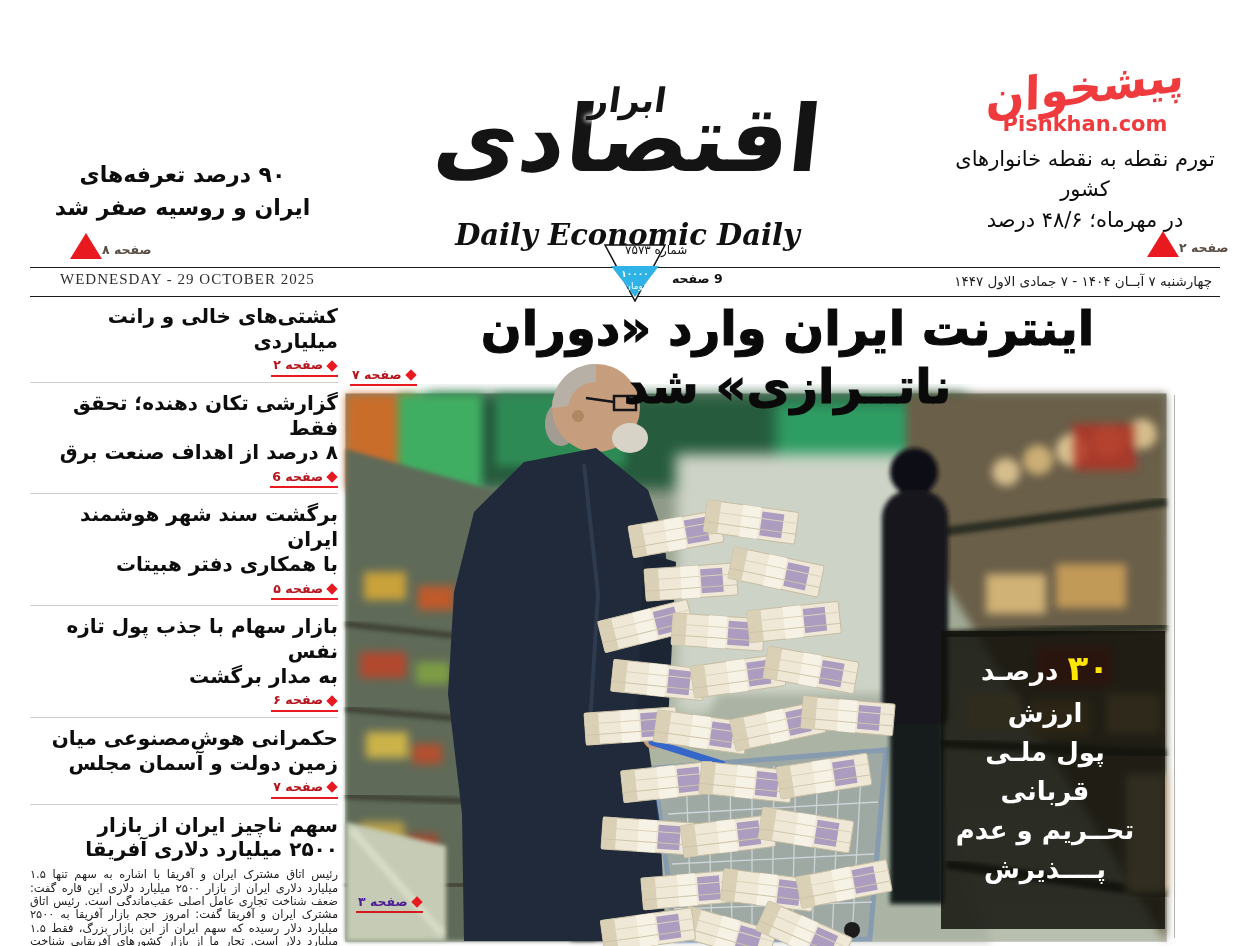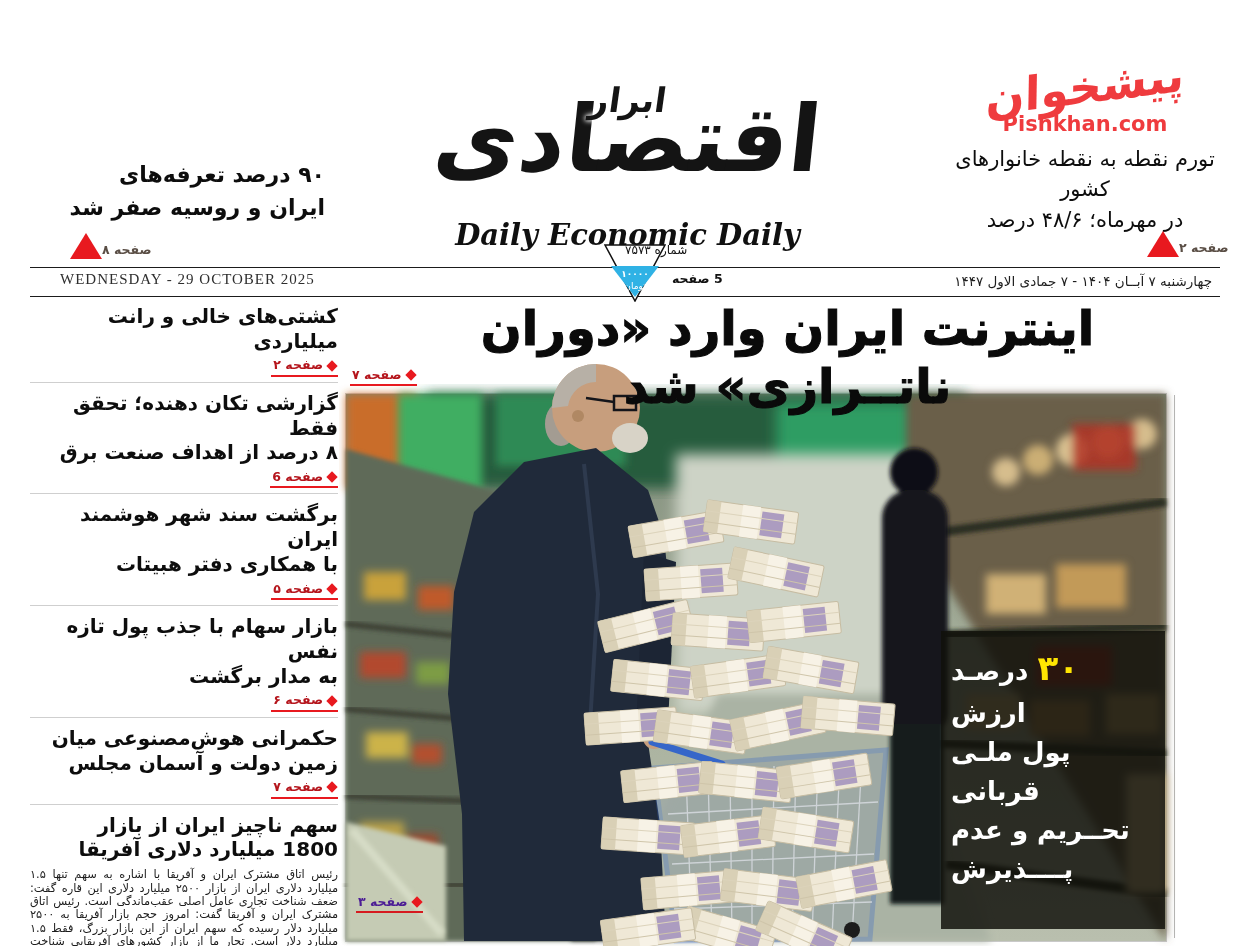--- a/index.html
+++ b/index.html
@@ -11,21 +11,21 @@
   .pmarker{display:inline-flex;direction:rtl;align-items:center;gap:5px;
     border-bottom:2px solid #e8191f;padding:0 2px 3px;color:#b5151c;
     font-size:12.5px;font-weight:bold;line-height:1;}
   .pmarker .dmd{width:8px;height:8px;background:#e8191f;transform:rotate(45deg);flex:none;}
   
   .corner{position:absolute;display:flex;align-items:flex-end;}
   .tri{width:0;height:0;border-left:16px solid transparent;border-right:16px solid transparent;
     border-bottom:26px solid #e8191f;}
   .corner-label{font-size:12.5px;color:#5a4e45;padding-bottom:2px;direction:rtl;font-weight:bold;}
   
-  .top-left-story{position:absolute;left:40px;top:158px;width:285px;direction:rtl;}
+  .top-left-story{position:absolute;left:40px;top:158px;width:285px;text-align:center;direction:rtl;}
   .tls-title{font-size:22px;font-weight:bold;line-height:1.5;white-space:pre-line;color:#0d0d0d;}
   
   .masthead{position:absolute;left:400px;top:78px;width:455px;text-align:center;}
   .masthead-fa-wrap{position:relative;height:138px;}
   .masthead-main{font-size:92px;font-weight:bold;direction:rtl;line-height:1.35;
     transform:skewX(-6deg);color:#141414;letter-spacing:-2px;}
   .masthead-small{position:absolute;left:50%;top:2px;transform:translateX(-50%) skewX(-8deg);
     font-size:34px;font-weight:bold;color:#141414;direction:rtl;text-shadow:0 0 4px #fff,0 0 6px #fff;}
   .masthead-en{font-family:"DejaVu Serif",serif;font-style:italic;font-weight:bold;
     font-size:29px;margin-top:2px;color:#101010;}
@@ -58,21 +58,21 @@
   .sb-marker-row{line-height:1;}
   .sb-sep{border-top:1px solid #cfcfcf;margin:5px 0 8px;}
   .sb-body{font-size:11.4px;line-height:1.17;text-align:justify;color:#1c1c1c;margin-top:6px;}
   
   .photo{position:absolute;left:345px;top:393px;width:820px;height:547px;
     border:1px solid #c9c9c9;background:#9aa693;overflow:visible;z-index:1;}
   .photo svg{position:absolute;left:0;top:0;overflow:visible;}
   .photo-rule{position:absolute;left:1174px;top:395px;height:543px;border-left:1px solid #b5b5b5;}
   .photo-overlay{position:absolute;left:595px;top:237px;width:224px;height:298px;
     background:rgba(17,17,11,0.84);z-index:4;}
-  .ov-lines{padding:12px 26px 0 10px;direction:rtl;text-align:left;
+  .ov-lines{padding:12px 26px 0 10px;direction:rtl;text-align:center;
     font-size:26px;font-weight:bold;color:#ffffff;line-height:1.5;}
   .ov-num{color:#ffe502;font-size:34px;}
   .ov-fatf{position:absolute;bottom:0px;left:0;right:0;text-align:center;
     font-size:72px;font-weight:bold;color:#ffe502;letter-spacing:-2px;line-height:1.05;}
   .photo-page-marker{position:absolute;left:10px;bottom:28px;z-index:5;}
   .photo-page-marker .pmarker{color:#4c1d95;border-bottom-color:#d61a1f;background:transparent;}
 </style>
 </head>
 <body>
 
@@ -102,21 +102,21 @@
 <div class="corner" style="left:1147px;top:231px;">
   <div class="tri"></div>
   <div class="corner-label">صفحه ۲</div>
 </div>
 
 <div class="rule rule1"></div>
 <div class="rule rule2"></div>
 <div class="date-en">WEDNESDAY - 29 OCTOBER 2025</div>
 <div class="date-fa">چهارشنبه ۷ آبــان ۱۴۰۴ - ۷ جمادی الاول ۱۴۴۷</div>
 <div class="issue-label">شماره ۷۵۷۳</div>
-<div class="pages-label">5 صفحه</div>
+<div class="pages-label">9 صفحه</div>
 <svg class="issue-tri" width="62" height="58" viewBox="0 0 62 58">
   <polygon points="1,1 61,1 31,57" fill="#ffffff" stroke="#111111" stroke-width="1.5"></polygon>
   <polygon points="7,22 55,22 31,53" fill="#2fb2e5"></polygon>
   <text x="31" y="33" text-anchor="middle" font-size="9" font-weight="bold" fill="#ffffff">۱۰۰۰۰</text>
   <text x="31" y="45" text-anchor="middle" font-size="9" fill="#ffffff">تومان</text>
 </svg>
 
 <div class="headline">اینترنت ایران وارد «دوران ناتــرازی» شد</div>
 <div class="headline-marker">
   <span class="pmarker">
@@ -165,21 +165,21 @@
     <div class="sb-title">حکمرانی هوش‌مصنوعی میان
 زمین دولت و آسمان مجلس</div>
     <div class="sb-marker-row"><span class="pmarker">
           <span class="dmd"></span>
           <span>صفحه ۷</span>
         </span></div>
   </div>
   <div class="sb-sep"></div>
   <div class="sb-item">
     <div class="sb-title">سهم ناچیز ایران از بازار
-1800 میلیارد دلاری آفریقا</div>
+۲۵۰۰ میلیارد دلاری آفریقا</div>
   </div>
   <div class="sb-body">رئیس اتاق مشترک ایران و آفریقا با اشاره به سهم تنها ۱.۵ میلیارد دلاری ایران از بازار ۲۵۰۰ میلیارد دلاری این قاره گفت: ضعف شناخت تجاری عامل اصلی عقب‌ماندگی است. رئیس اتاق مشترک ایران و آفریقا گفت: امروز حجم بازار آفریقا به ۲۵۰۰ میلیارد دلار رسیده که سهم ایران از این بازار بزرگ، فقط ۱.۵ میلیارد دلار است. تجار ما از بازار کشورهای آفریقایی شناخت کافی ندارند. رئیس اندیشکده حکمرانی هوشمند هم گفت: می‌توان با ابزارهای هوشمند و مبتنی بر تحلیل داده، به ایجاد شناخت دقیق، تسهیل تجارت و افزایش مبادلات تجاری کشور کمک کرد. مسعود برهمن رئیس اتاق مشترک ایران و آفریقا در نشست با سیدطه‌حسین مدنی رئیس اندیشکده حکمرانی هوشمند که در محل اتاق مشترک ایران-آفریقا برگزار شد، گفت: قاره آفریقا یکی از مناطق با اولویت برای فعالیت تجاری ایران است...</div>
 
 </div>
 
 <div class="photo">
   <svg width="820" height="547" viewBox="0 0 820 547">
     <defs>
       <filter id="b2">
           <feGaussianBlur stdDeviation="2"></feGaussianBlur>

